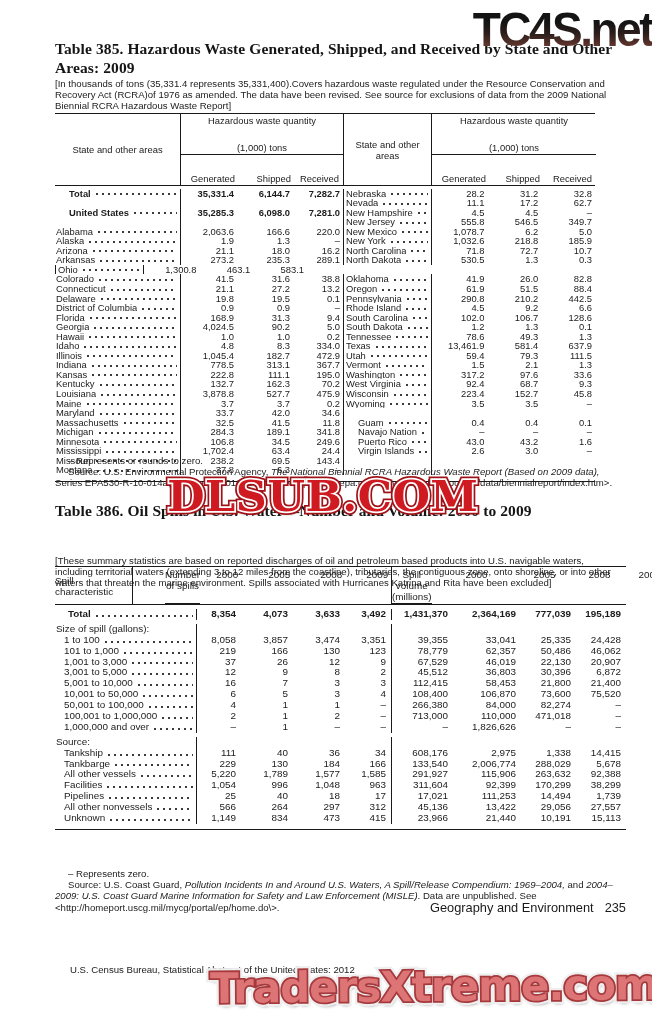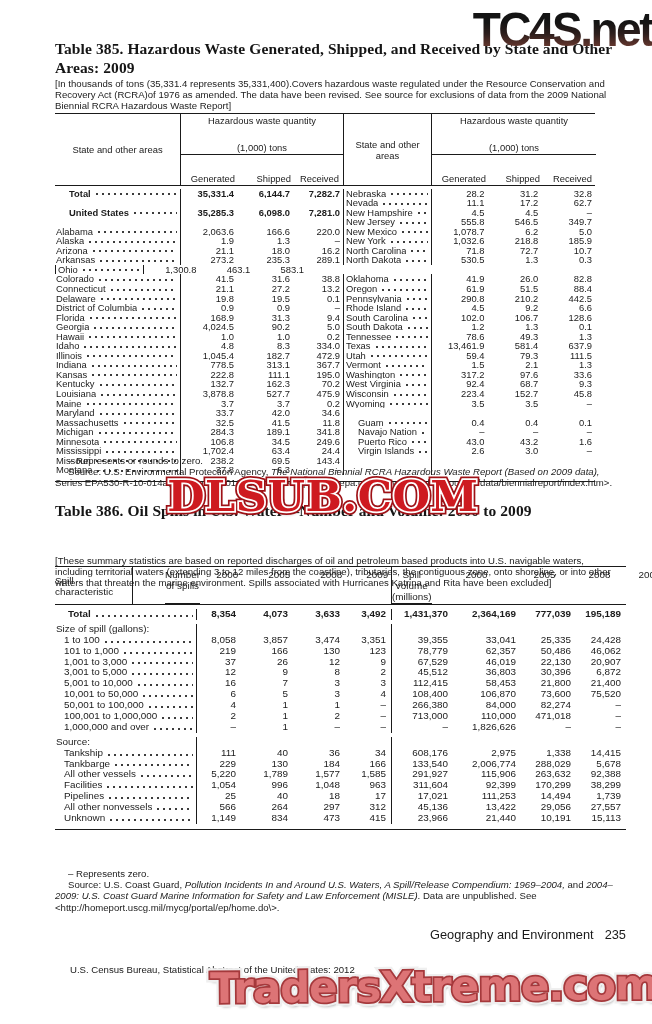--- a/index.html
+++ b/index.html
@@ -121,21 +121,21 @@
   #table386 .row386 .num:nth-of-type(7){ width:68px; }
   #table386 .row386 .num:nth-of-type(8){ width:55px; }
   #table386 .row386 .num:nth-of-type(9){ width:50px; }
   #table386 .row386.indent .lab { padding-left:9px; }
   #table386 .row386.bold { margin:1px 0 3px; }
   #table386 .row386.bold .lab { padding-left:13px; }
   #table386 .row386.section { margin-top:4px; }
 
   
   #footer-right {
-    position:absolute; top:927px; right:26px; font-size:12.8px; color:#1a1a1a;
+    position:absolute; top:900px; right:26px; font-size:12.8px; color:#1a1a1a;
   }
   #footer-right .pagenum { margin-left:11px; }
   #footer-left {
     position:absolute; top:964px; left:70px; font-size:9.6px; color:#1a1a1a;
   }
 
   
   .wm { position:absolute; display:grid; pointer-events:none; }
   .wm span { grid-area:1/1; white-space:nowrap; }
 

